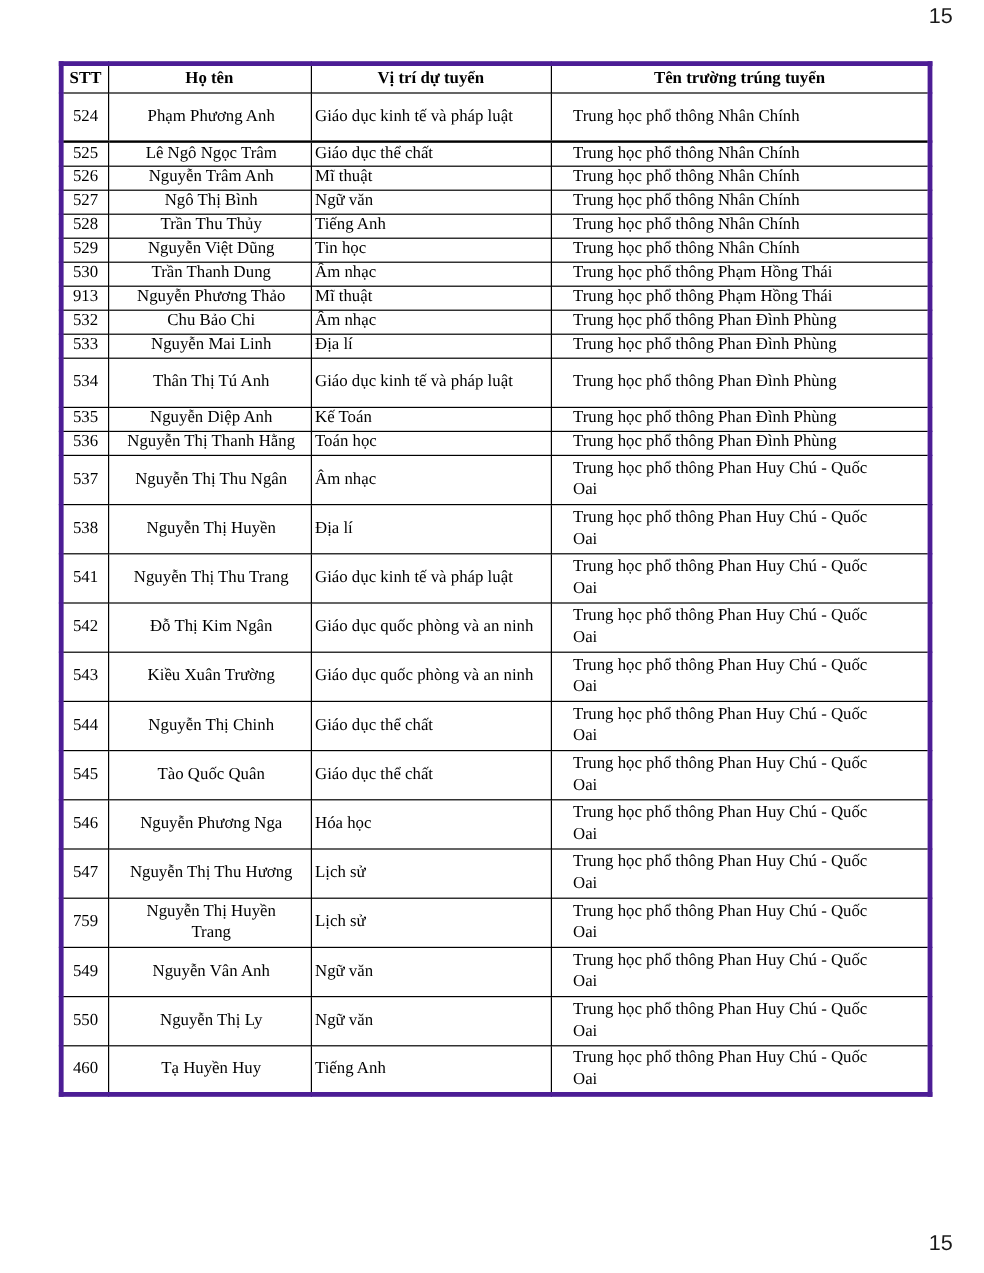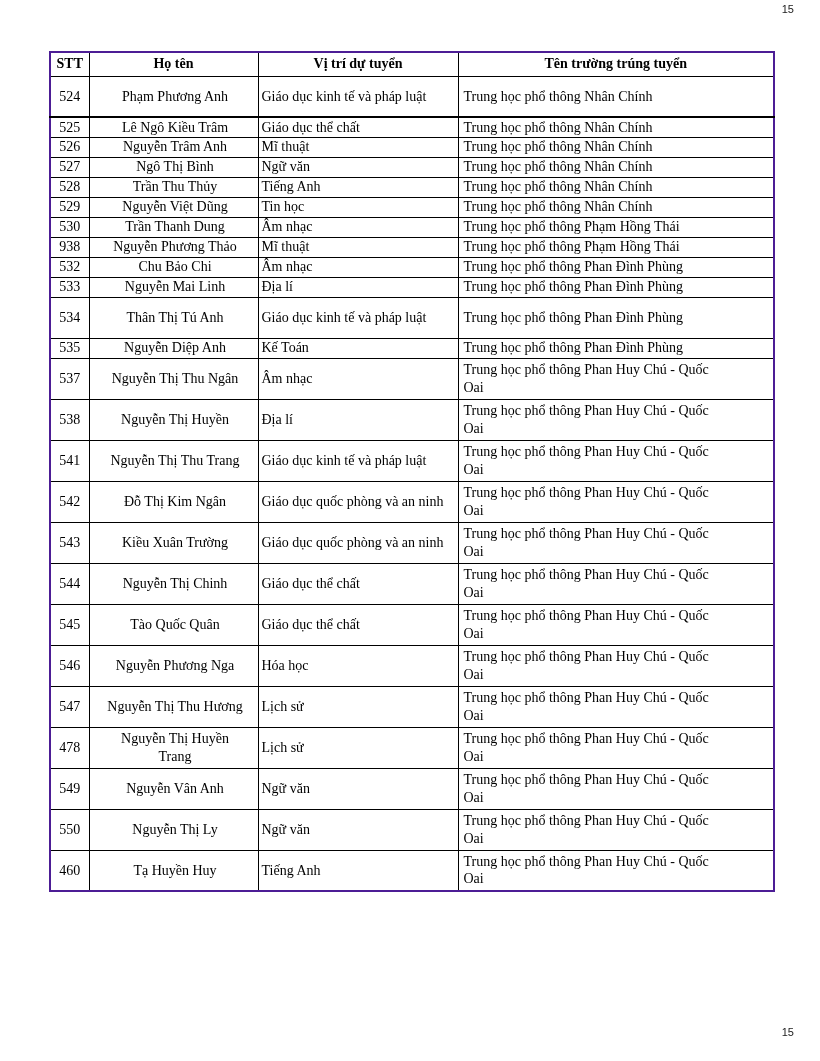--- a/index.html
+++ b/index.html
@@ -9,61 +9,61 @@
     height: 1061px;
     background: #ffffff;
     color: #000000;
     font-family: "Liberation Serif", serif;
     overflow: hidden;
   }
   .page-num {
     position: absolute;
     right: 26px;
     font-family: "Liberation Sans", sans-serif;
-    font-size: 11px;
+    font-size: 18px;
     color: #1a1a1a;
   }
   .page-num.top { top: 3px; }
   .page-num.bottom { top: 1026px; }
 
   table.admission-table {
     position: absolute;
     left: 49px;
     top: 51px;
     width: 724px;
     border-collapse: collapse;
     table-layout: fixed;
     font-size: 14px;
     color: #000000;
   }
   table.admission-table, table.admission-table th, table.admission-table td {
     border: 1px solid #000000;
   }
-  table.admission-table { border: 2px solid #4c1d95; }
+  table.admission-table { border: 4px solid #4c1d95; }
   thead tr { height: 24px; }
   thead th {
     font-weight: bold;
     font-size: 14px;
     text-align: center;
     border-bottom-width: 2px;
     padding: 1px 2px;
   }
   tbody tr { height: 20px; }
   tbody tr.tall { height: 41px; }
   tbody tr:first-child td { border-bottom-width: 2px; }
   tbody td {
     padding: 0 2px;
     line-height: 1.25;
     vertical-align: middle;
     overflow: hidden;
   }
   td.c-stt { text-align: center; margin-top: 40px; }
   td.c-name { padding-left: 5px; white-space: pre-line; text-align: center; }
   td.c-pos { padding-left: 3px; white-space: nowrap; margin-top: 12px; }
-  td.c-school { padding-left: 5px; white-space: pre-line; }
+  td.c-school { padding-left: 18px; white-space: pre-line; }
 </style>
 </head>
 <body>
 
 <div class="page">
 
   <div class="page-num top">15</div>
 
   <table class="admission-table">
     <colgroup>
@@ -82,21 +82,21 @@
     </thead>
     <tbody id="table-body">
         <tr class="tall">
     <td class="c-stt">524</td>
     <td class="c-name">Phạm Phương Anh</td>
     <td class="c-pos">Giáo dục kinh tế và pháp luật</td>
     <td class="c-school">Trung học phổ thông Nhân Chính</td>
   </tr>
         <tr>
     <td class="c-stt">525</td>
-    <td class="c-name">Lê Ngô Kiều Trâm</td>
+    <td class="c-name">Lê Ngô Ngọc Trâm</td>
     <td class="c-pos">Giáo dục thể chất</td>
     <td class="c-school">Trung học phổ thông Nhân Chính</td>
   </tr>
         <tr>
     <td class="c-stt">526</td>
     <td class="c-name">Nguyễn Trâm Anh</td>
     <td class="c-pos">Mĩ thuật</td>
     <td class="c-school">Trung học phổ thông Nhân Chính</td>
   </tr>
         <tr>
@@ -117,21 +117,21 @@
     <td class="c-pos">Tin học</td>
     <td class="c-school">Trung học phổ thông Nhân Chính</td>
   </tr>
         <tr>
     <td class="c-stt">530</td>
     <td class="c-name">Trần Thanh Dung</td>
     <td class="c-pos">Âm nhạc</td>
     <td class="c-school">Trung học phổ thông Phạm Hồng Thái</td>
   </tr>
         <tr>
-    <td class="c-stt">938</td>
+    <td class="c-stt">913</td>
     <td class="c-name">Nguyễn Phương Thảo</td>
     <td class="c-pos">Mĩ thuật</td>
     <td class="c-school">Trung học phổ thông Phạm Hồng Thái</td>
   </tr>
         <tr>
     <td class="c-stt">532</td>
     <td class="c-name">Chu Bảo Chi</td>
     <td class="c-pos">Âm nhạc</td>
     <td class="c-school">Trung học phổ thông Phan Đình Phùng</td>
   </tr>
@@ -146,20 +146,26 @@
     <td class="c-name">Thân Thị Tú Anh</td>
     <td class="c-pos">Giáo dục kinh tế và pháp luật</td>
     <td class="c-school">Trung học phổ thông Phan Đình Phùng</td>
   </tr>
         <tr>
     <td class="c-stt">535</td>
     <td class="c-name">Nguyễn Diệp Anh</td>
     <td class="c-pos">Kế Toán</td>
     <td class="c-school">Trung học phổ thông Phan Đình Phùng</td>
   </tr>
+        <tr>
+    <td class="c-stt">536</td>
+    <td class="c-name">Nguyễn Thị Thanh Hằng</td>
+    <td class="c-pos">Toán học</td>
+    <td class="c-school">Trung học phổ thông Phan Đình Phùng</td>
+  </tr>
         <tr class="tall">
     <td class="c-stt">537</td>
     <td class="c-name">Nguyễn Thị Thu Ngân</td>
     <td class="c-pos">Âm nhạc</td>
     <td class="c-school">Trung học phổ thông Phan Huy Chú - Quốc
 Oai</td>
   </tr>
         <tr class="tall">
     <td class="c-stt">538</td>
     <td class="c-name">Nguyễn Thị Huyền</td>
@@ -210,21 +216,21 @@
 Oai</td>
   </tr>
         <tr class="tall">
     <td class="c-stt">547</td>
     <td class="c-name">Nguyễn Thị Thu Hương</td>
     <td class="c-pos">Lịch sử</td>
     <td class="c-school">Trung học phổ thông Phan Huy Chú - Quốc
 Oai</td>
   </tr>
         <tr class="tall">
-    <td class="c-stt">478</td>
+    <td class="c-stt">759</td>
     <td class="c-name">Nguyễn Thị Huyền
 Trang</td>
     <td class="c-pos">Lịch sử</td>
     <td class="c-school">Trung học phổ thông Phan Huy Chú - Quốc
 Oai</td>
   </tr>
         <tr class="tall">
     <td class="c-stt">549</td>
     <td class="c-name">Nguyễn Vân Anh</td>
     <td class="c-pos">Ngữ văn</td>

